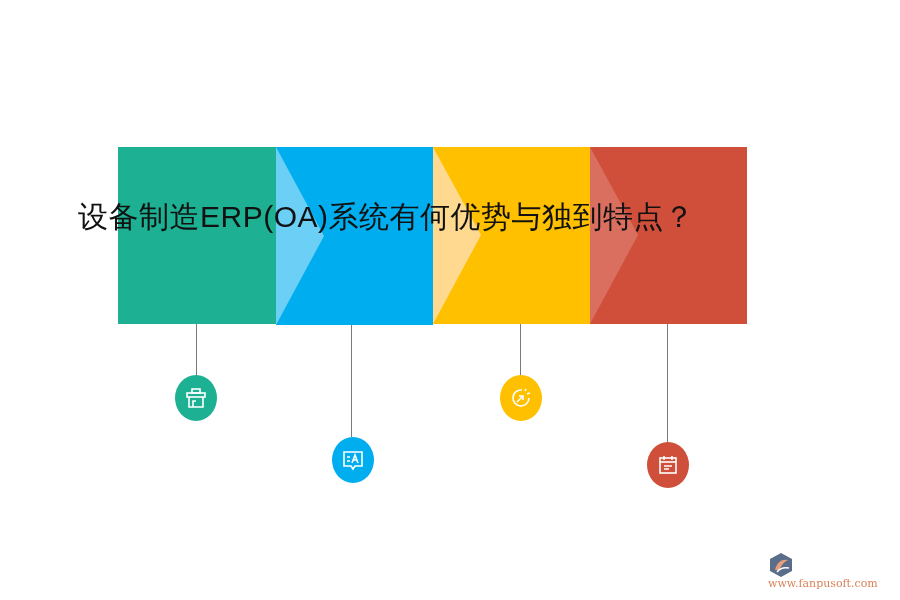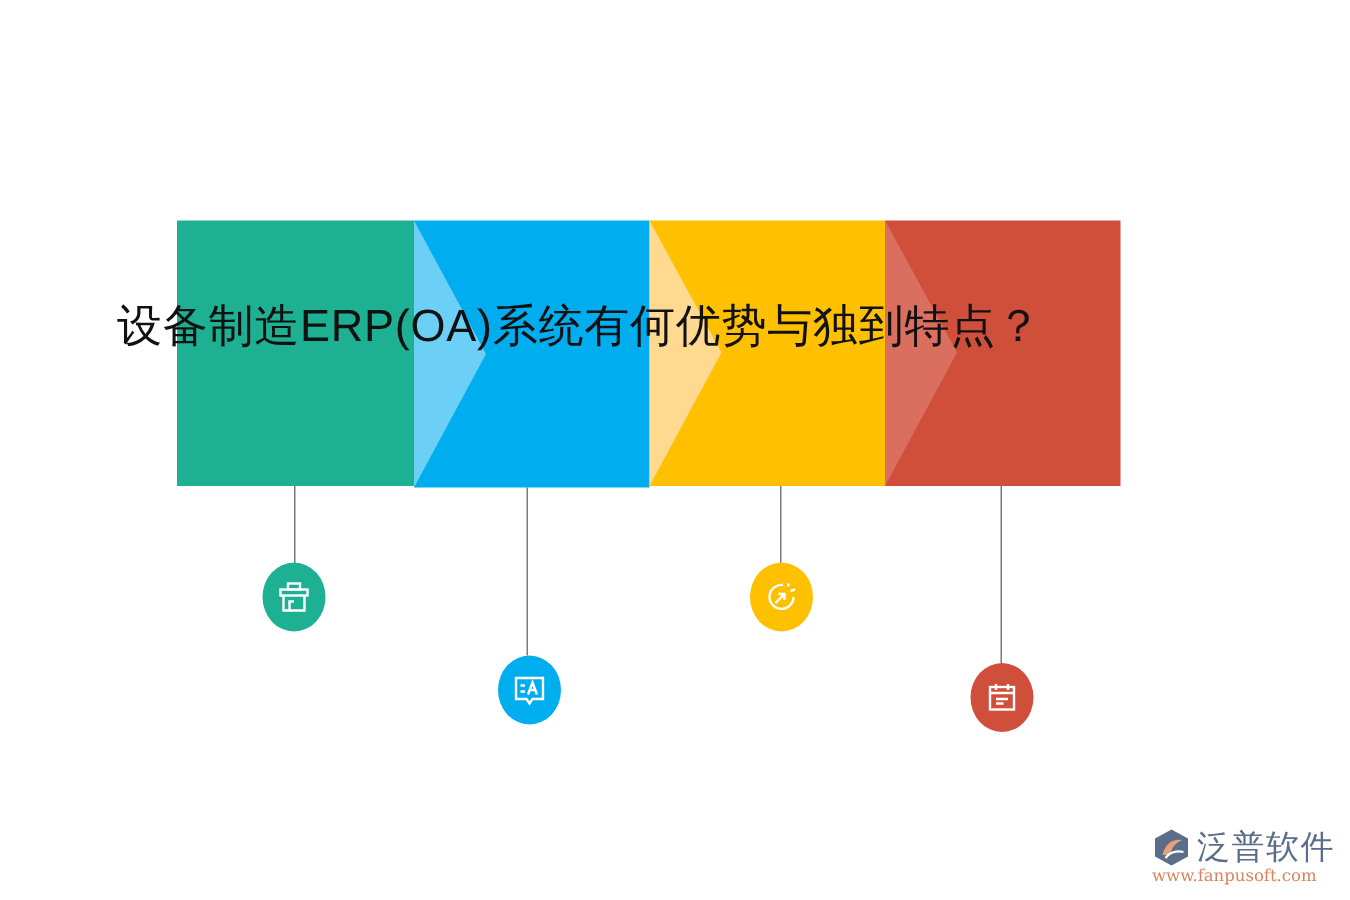--- a/index.html
+++ b/index.html
@@ -77,15 +77,14 @@
     <path d="M8 13 H16 M8 16 H13"></path>
   </svg>
 </div>
 
 <div class="logo">
   <svg class="logo-mark" viewBox="0 0 26 26">
     <polygon points="13,1 24,7 24,19 13,25 2,19 2,7" fill="#5a6d8a"></polygon>
     <path d="M7 18 C9 10, 14 7, 20 8 C16 10, 13 13, 12 18 Z" fill="#e8a07a"></path>
     <path d="M9 20 C12 16, 16 15, 21 16" stroke="#ffffff" stroke-width="1.5" fill="none"></path>
   </svg>
-  <div class="logo-text">泛普软件</div>
   <div class="logo-url">www.fanpusoft.com</div>
 </div>
 
 </body></html>

